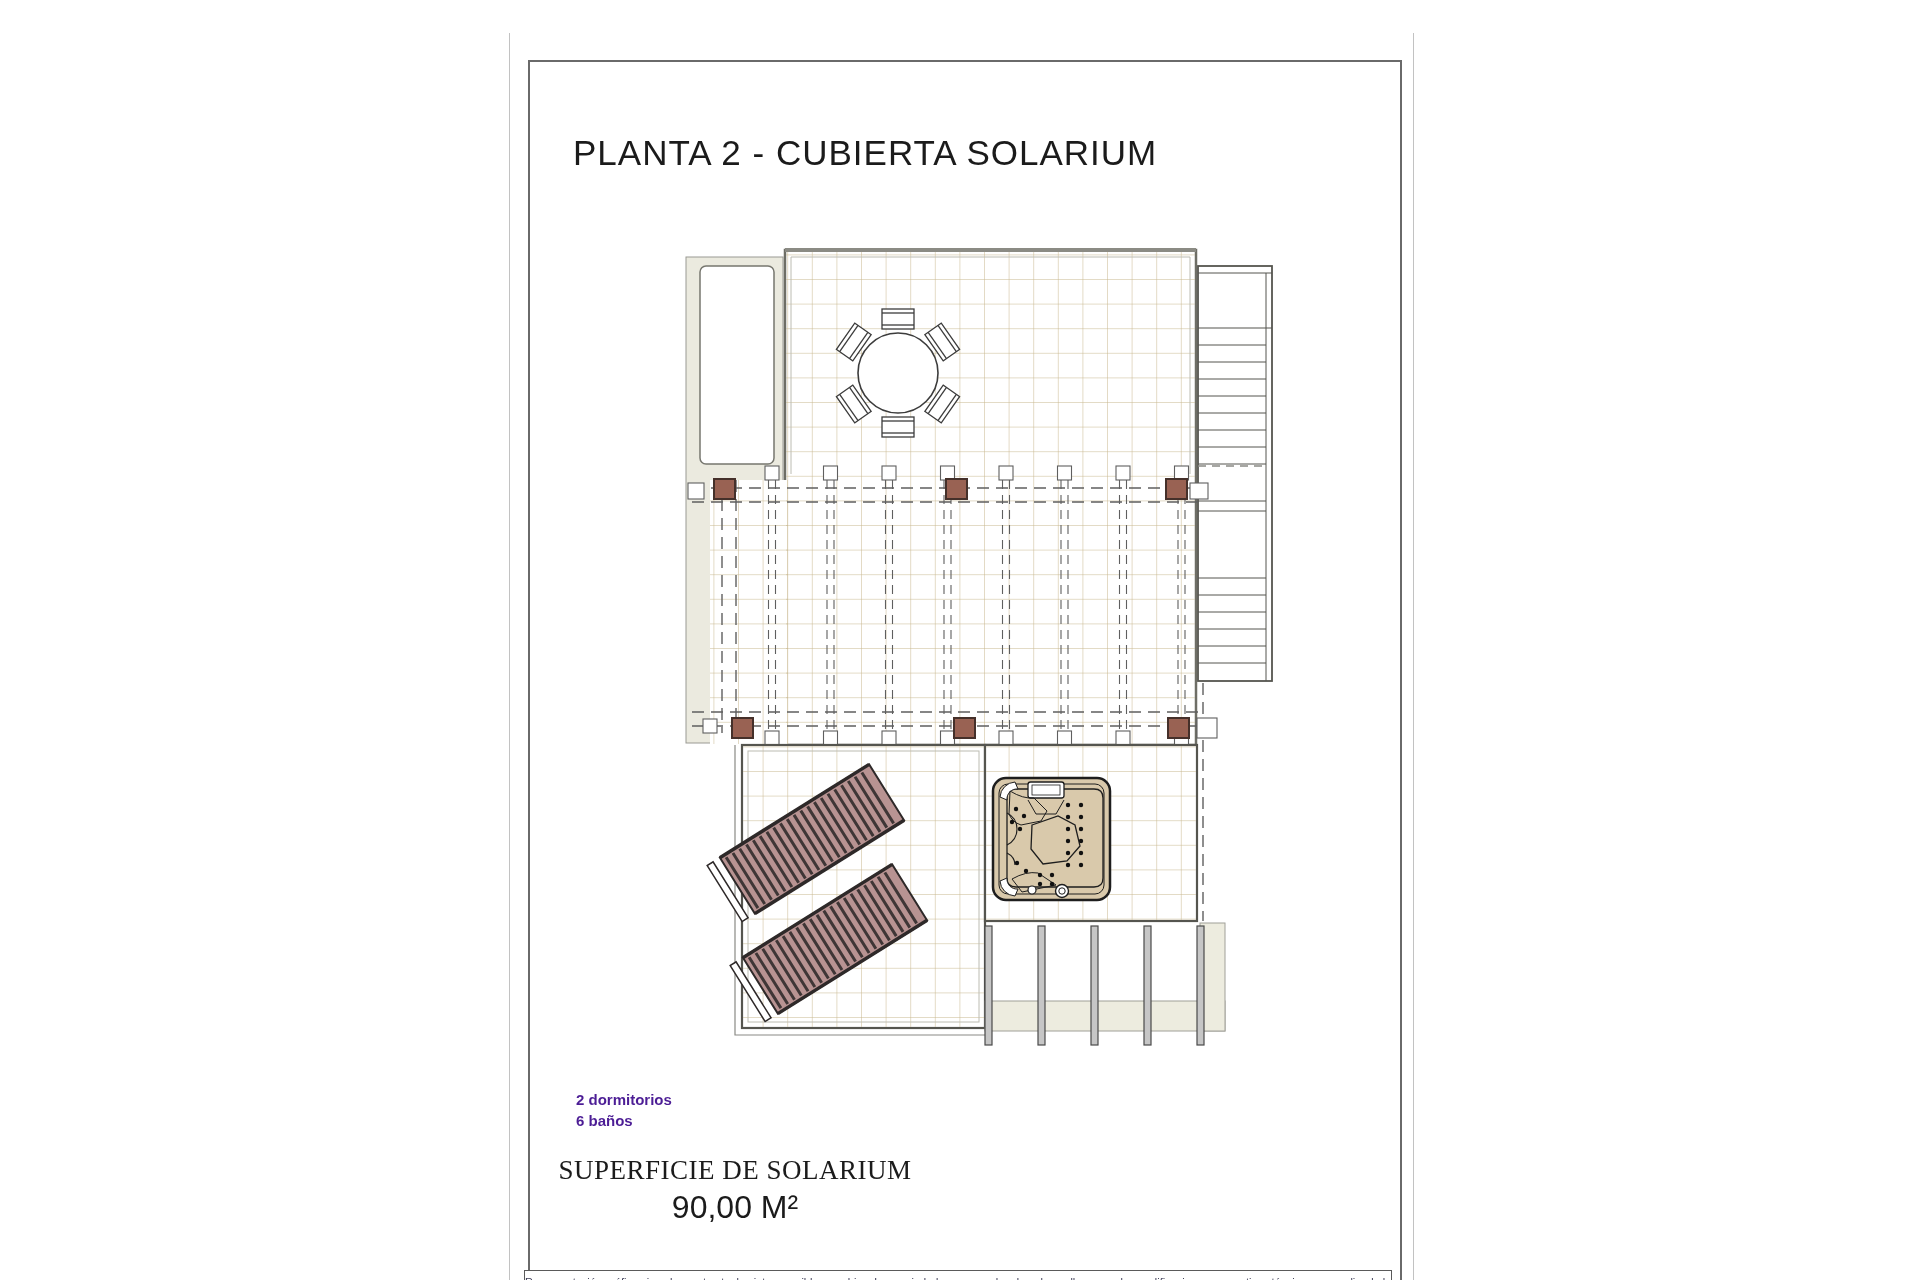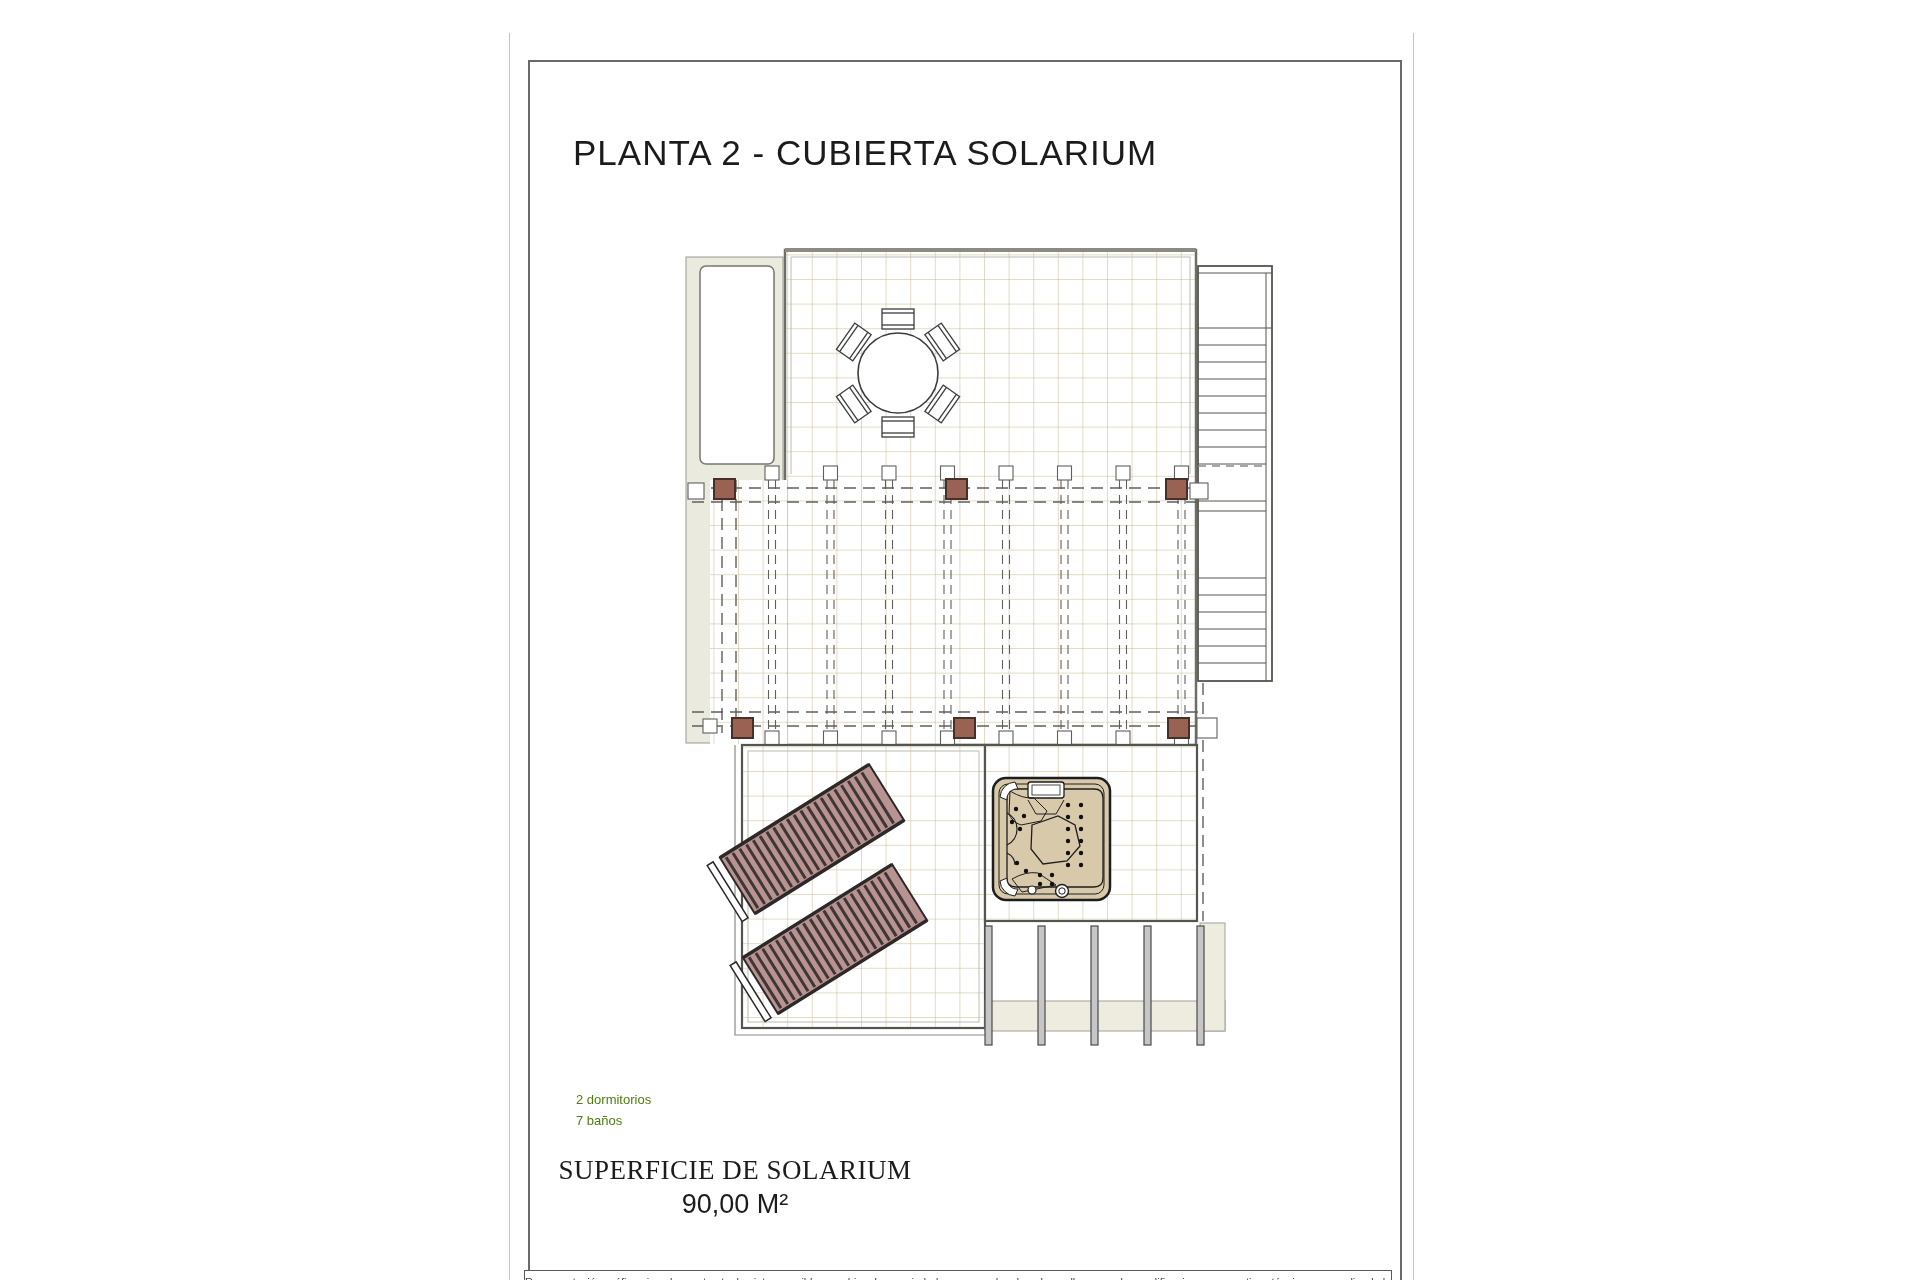--- a/index.html
+++ b/index.html
@@ -1,24 +1,24 @@
 <!DOCTYPE html>
 <html><head>
 <meta charset="utf-8">
 <style>
   html,body{margin:0;padding:0;background:#ffffff;}
   #screen{position:relative;width:1542px;height:1280px;background:#ffffff;overflow:hidden;
           font-family:"Liberation Sans",sans-serif;color:#1c1c1c;margin-top:33px;}
   .sheet-edge{position:absolute;top:0;bottom:0;width:1px;background:#c2c2c2;}
   #frame{position:absolute;left:528px;top:27px;width:870px;height:1233px;border:2px solid #6a6a6a;}
   #title{position:absolute;left:573px;top:100px;font-size:35px;letter-spacing:1px;color:#1b1b1b;white-space:nowrap;}
-  #rooms{position:absolute;left:576px;top:1056px;font-size:13px;line-height:21px;color:#4d7c0f;}
+  #rooms{position:absolute;left:576px;top:1056px;font-size:15px;line-height:21px;color:#4c1d95;font-weight:bold;}
   #area-block{position:absolute;left:535px;top:1122px;width:400px;text-align:center;}
   #area-block .l1{font-size:27px;letter-spacing:0.5px;color:#1b1b1b;font-family:Liberation Serif, serif;}
-  #area-block .l2{font-size:27px;margin-top:3px;color:#1b1b1b;}
+  #area-block .l2{font-size:32px;margin-top:3px;color:#1b1b1b;}
   #disclaimer{position:absolute;left:524px;top:1237px;width:866px;height:22px;border:1px solid #5a5a5a;
               background:#fff;font-size:11px;line-height:22px;text-align:center;color:#3d3d56;
               white-space:nowrap;overflow:hidden;}
   svg{position:absolute;}
 </style>
 </head>
 <body>
 <div id="screen">
 
   <div class="sheet-edge" style="left:509px"></div>
@@ -263,21 +263,21 @@
           <circle cx="1052" cy="851" r="2.2"></circle>
       </g>
       <circle cx="1062" cy="858" r="6.5" fill="#ffffff" stroke="#1e1e1e" stroke-width="1.4"></circle>
       <circle cx="1062" cy="858" r="3.2" fill="none" stroke="#1e1e1e" stroke-width="1"></circle>
       <circle cx="1032" cy="857" r="4" fill="#ffffff" stroke="#1e1e1e" stroke-width="1.2"></circle>
     </g>
   </svg>
 
   <div id="rooms">
     <div>2 dormitorios</div>
-    <div>7 baños</div>
+    <div>6 baños</div>
   </div>
 
   <div id="area-block">
     <div class="l1">SUPERFICIE DE SOLARIUM</div>
     <div class="l2">90,00 M²</div>
   </div>
 
   <div id="disclaimer">Representación gráfica sin valor contractual sujeta a posibles cambios. La propiedad se reserva los derechos a llevar a cabo modificaciones por motivos técnicos y cumpliendo la normativa vigente.</div>
 
 </div>

